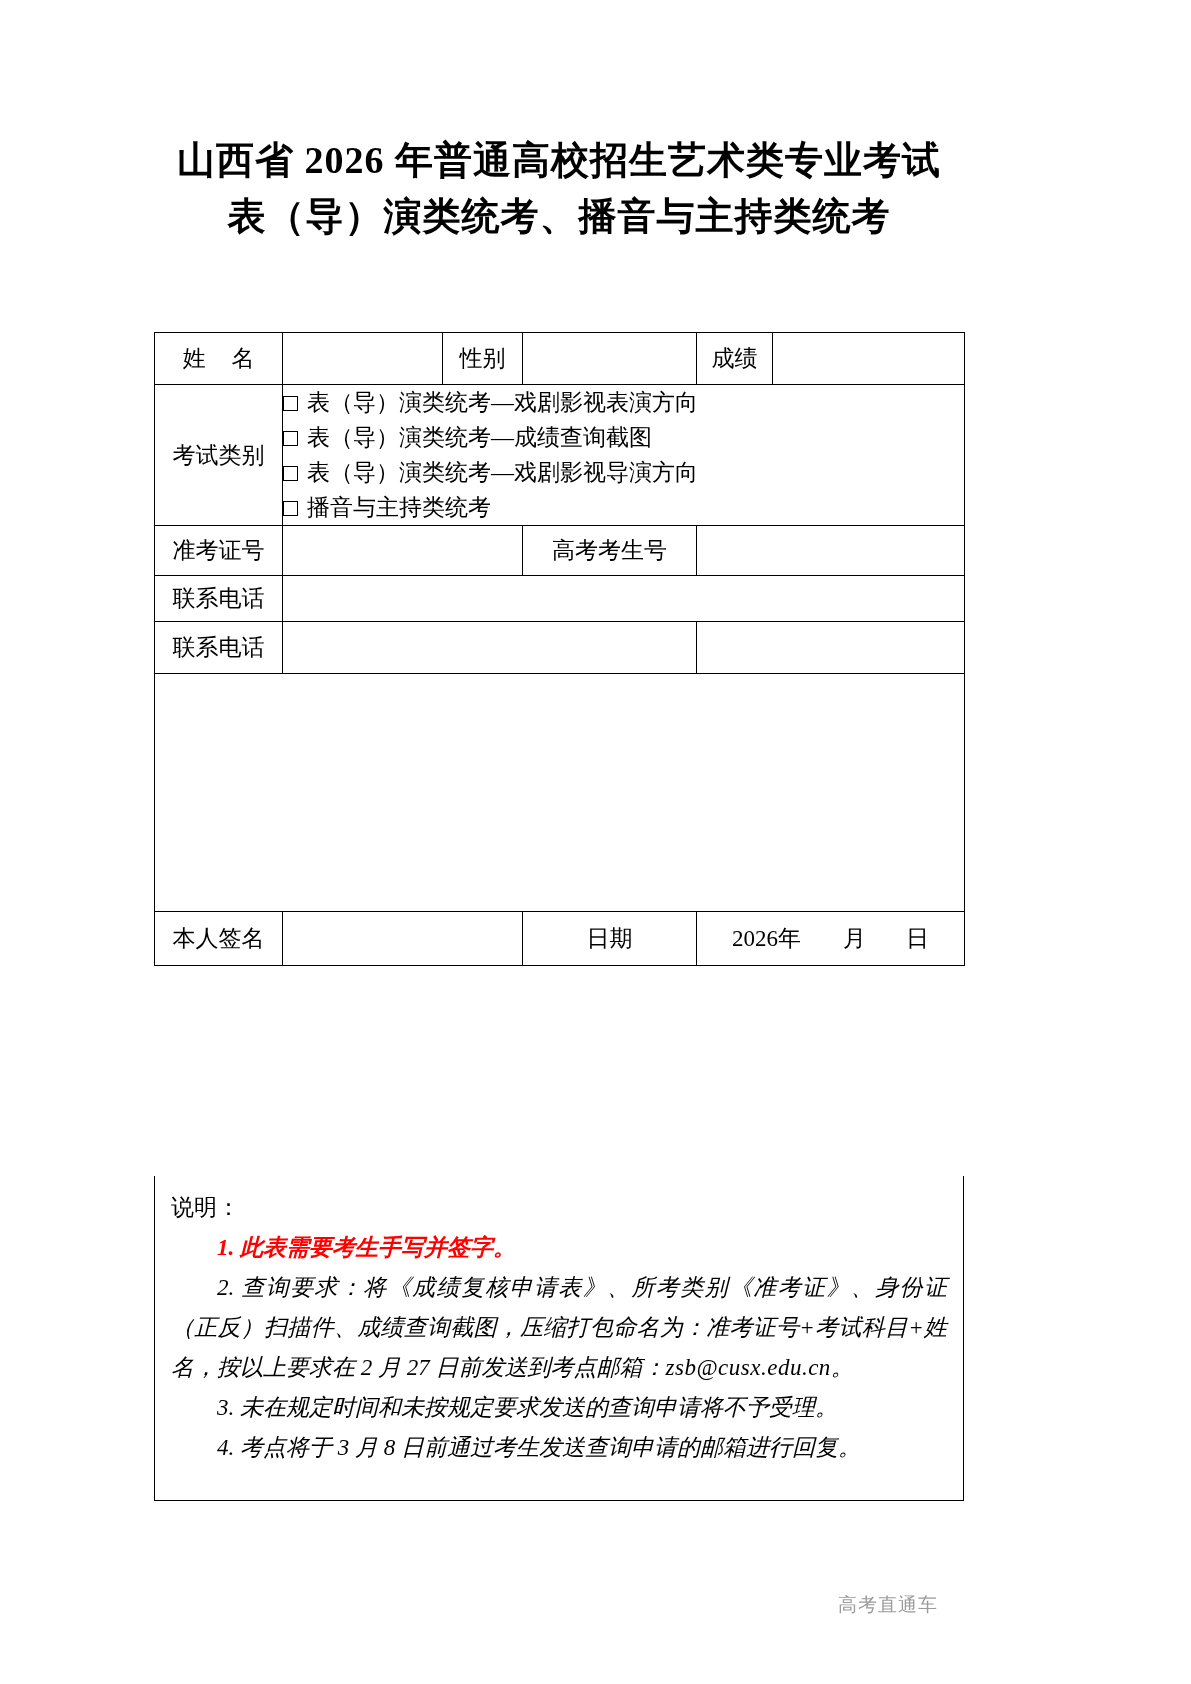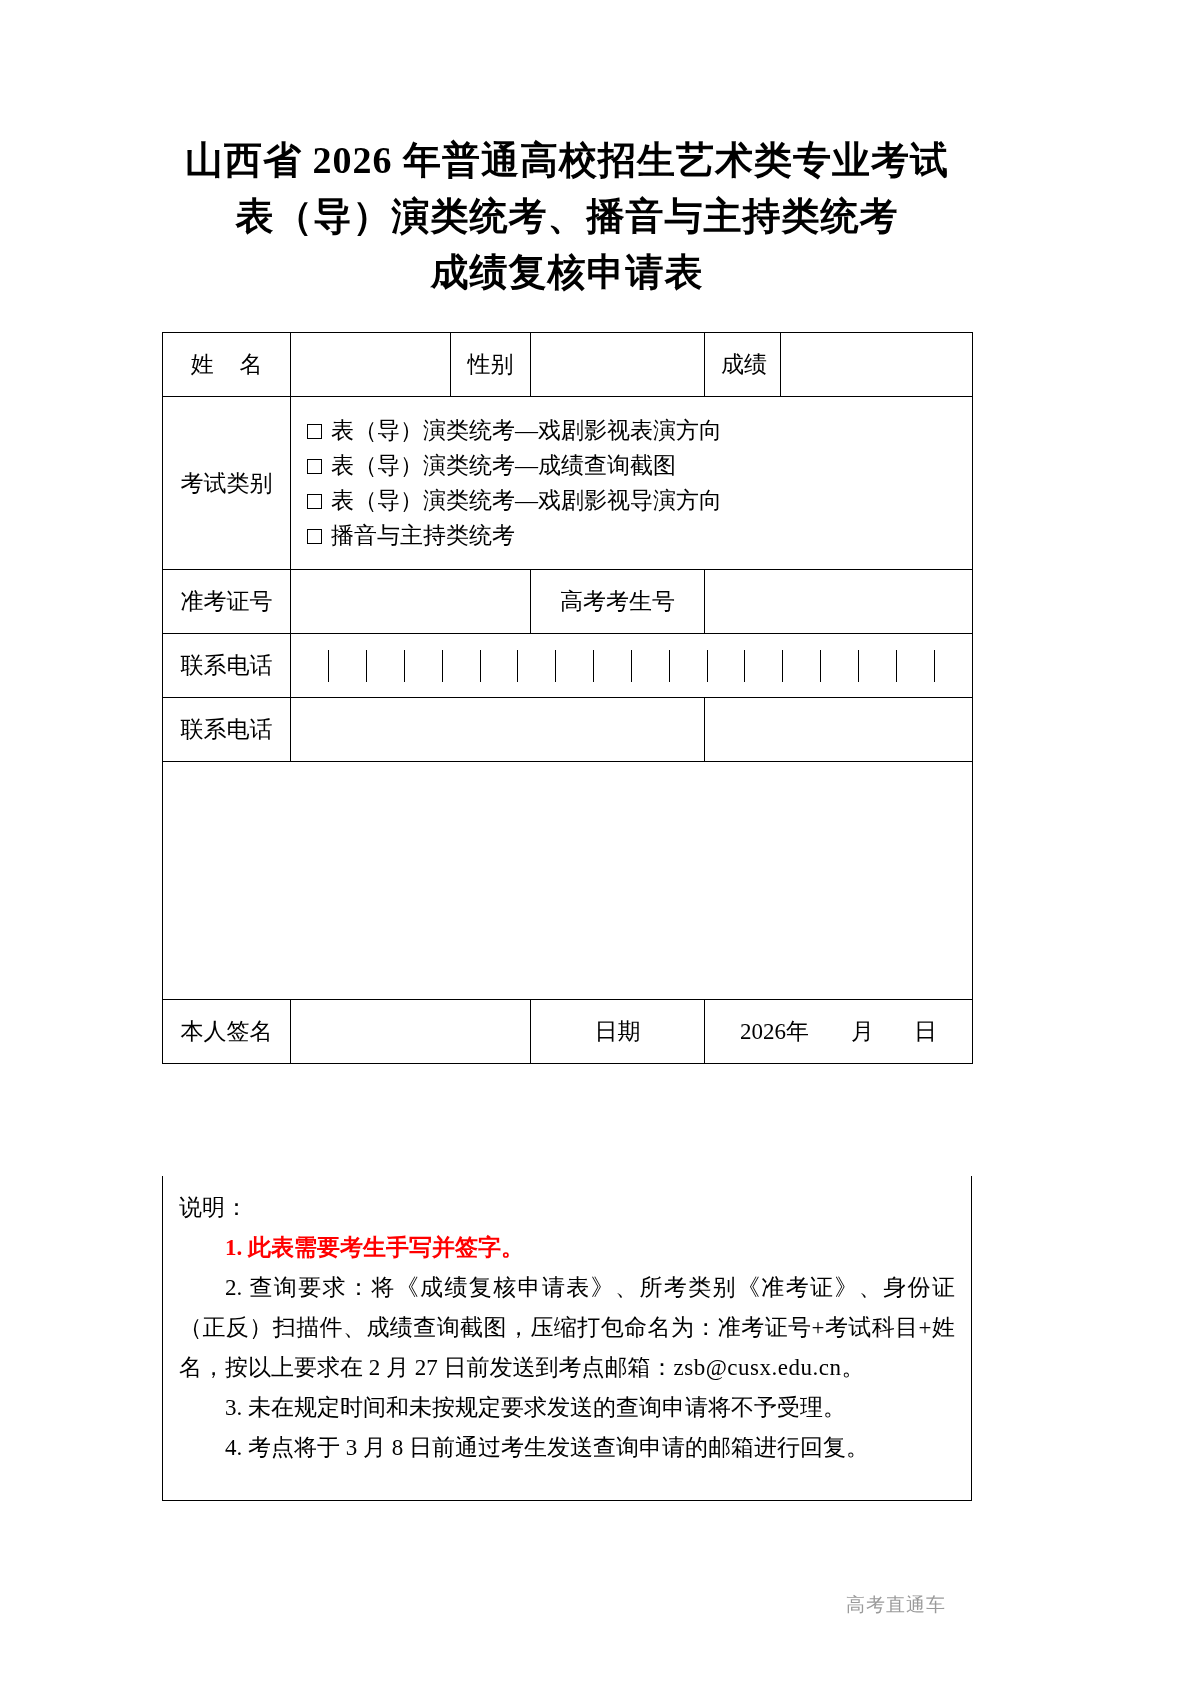--- a/index.html
+++ b/index.html
@@ -11,21 +11,21 @@
     width: 1191px;
     height: 1684px;
     position: relative;
     font-family: "Liberation Serif", "DejaVu Serif", serif;
     color: #000000;
     overflow: hidden;
   }
 
   .page {
     position: absolute;
-    left: 12px; top: 0;
+    left: 4px; top: 0;
     width: 986px;
     height: 1684px;
   }
 
   
   .title-block {
     position: absolute;
     left: 150px;
     top: 132px;
     width: 810px;
@@ -43,21 +43,21 @@
   .form-table {
     position: absolute;
     left: 150px;
     top: 332px;
     width: 810px;
     border-collapse: collapse;
     table-layout: fixed;
   }
   .form-table td {
     border: 1.5px solid #000000;
-    padding: 16px;
+    padding: 0;
     font-size: 23px;
     vertical-align: middle;
   }
   .lbl {
     text-align: center;
     font-size: 23px;
     white-space: nowrap;
     padding: 0 6px;
   }
   .lbl-sp {
@@ -130,21 +130,21 @@
     box-sizing: border-box;
     padding: 12px 16px 32px 16px;
   }
   .note {
     font-size: 23px;
     line-height: 40px;
     text-align: justify;
     text-justify: inter-ideograph;
   }
   .note-head { text-indent: 0; }
-  .note-indent { text-indent: 46px; }
+  .note-indent { text-indent: 46px; font-style: italic; }
   .note-red {
     color: #ff0000;
     font-weight: bold;
   }
   .mono-mail {
     font-family: "Liberation Serif", "DejaVu Serif", serif;
     letter-spacing: 0.5px;
   }
 
   
@@ -161,21 +161,20 @@
   }
 </style>
 </head>
 <body>
 
 <div class="page">
 
   <div class="title-block">
     <div class="title-line">山西省 2026 年普通高校招生艺术类专业考试</div>
     <div class="title-line">表（导）演类统考、播音与主持类统考</div>
-    <div class="title-line">成绩复核申请表</div>
   </div>
 
   <table class="form-table">
     <colgroup>
       <col style="width:128px">
       <col style="width:160px">
       <col style="width:80px">
       <col style="width:174px">
       <col style="width:76px">
       <col style="width:192px">

